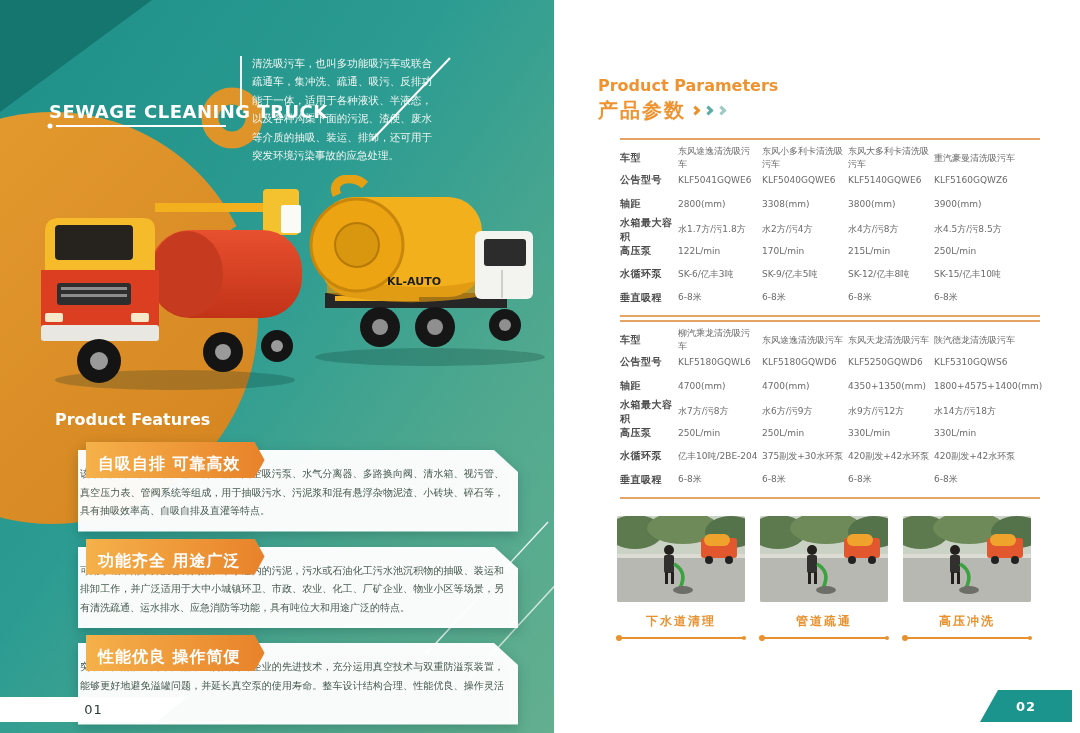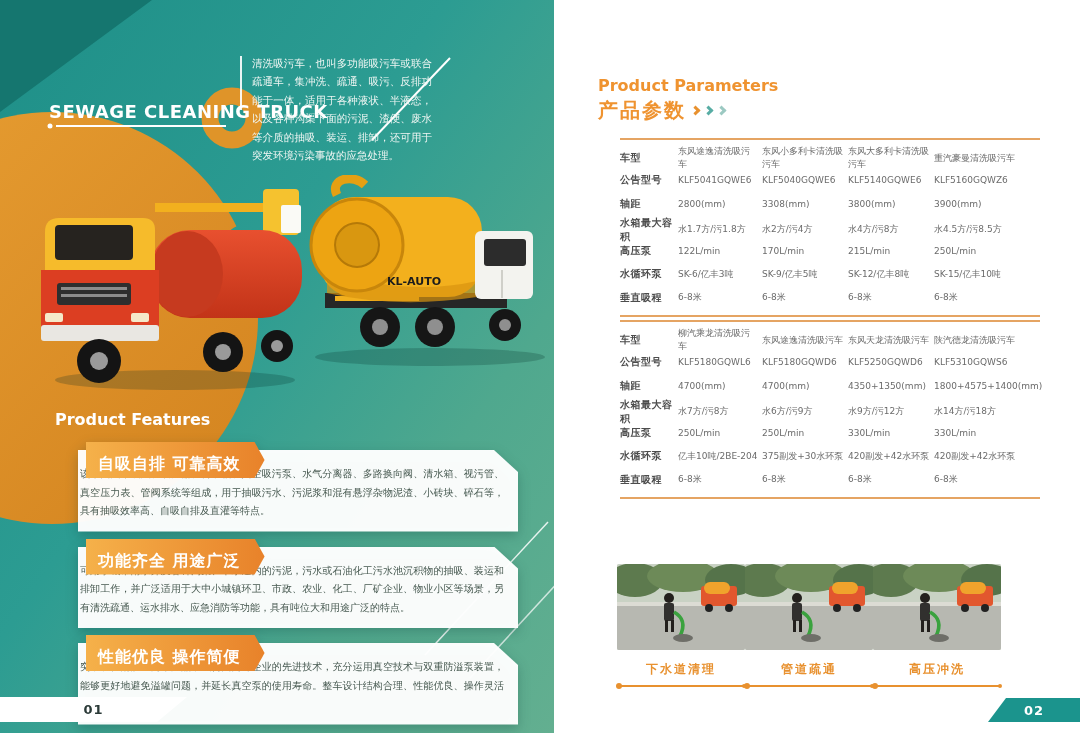--- a/index.html
+++ b/index.html
@@ -24,44 +24,44 @@
   .fcard { position:relative; margin-bottom:15px; filter:drop-shadow(0 4px 6px rgba(0,45,40,.25)); }
   .fcard-inner { background:rgba(255,255,255,.97); clip-path:polygon(0 0,calc(100% - 24px) 0,100% 22px,100% 100%,0 100%);
     padding:15px 14px 11px 2px; min-height:62px; }
   .fbody { font-size:10px; line-height:1.85; color:#46584F; text-align:justify; }
   .fribbon { position:absolute; top:-8px; left:8px; background:linear-gradient(90deg,#F5B14A,#E8822A);
     clip-path:polygon(0 0,calc(100% - 10px) 0,100% 50%,calc(100% - 10px) 100%,0 100%);
     color:#fff; font-size:16px; font-weight:800; letter-spacing:1px; padding:12px 24px 3px 12px; }
 
   .pagenum-left { position:absolute; left:0; bottom:11px; width:187px; height:25px; background:#fff;
     clip-path:polygon(0 0,100% 0,calc(100% - 30px) 100%,0 100%);
-    display:flex; align-items:center; justify-content:center; font-size:13px; font-weight:700; color:#2b3a38; letter-spacing:1px; }
+    display:flex; align-items:center; justify-content:center; font-size:13px; font-weight:400; color:#2b3a38; letter-spacing:1px; }
 
   
   #right-page { position:absolute; left:554px; top:0; width:526px; height:733px; background:#fff; }
   .params-head { position:absolute; left:44px; top:76px; color:#EF9330; }
   .params-head .en { font-size:16px; font-weight:800; }
   .params-head .zh { font-size:20px; font-weight:900; letter-spacing:2px; margin-top:2px; display:flex; align-items:center; }
   .chev.c1 { border-color:#E8912F; } .chev.c2 { border-color:#58ADA4; } .chev.c3 { border-color:#9CC9C2; }
 
   .ptable { position:absolute; left:66px; width:420px; border-top:2px solid #E5A463; border-bottom:2px solid #E5A463; padding:5px 0; }
   #ptable-1 { top:138px; } #ptable-2 { top:320px; }
   .prow { display:grid; grid-template-columns:58px 84px 86px 86px 1fr; align-items:center; height:23.5px; }
   .plabel { font-size:10px; font-weight:800; color:#4C4C4C; letter-spacing:.5px; }
   .pval { font-size:9px; color:#6B6B6B; padding-right:4px; }
 
-  .photos-row { position:absolute; left:63px; top:564px; width:424px; display:flex; }
+  .photos-row { position:absolute; left:63px; top:516px; width:424px; display:flex; gap:15px; }
   .photo { width:128px; display:flex; flex-direction:column; align-items:center; }
   .pimg { width:128px; height:86px; border-radius:2px; overflow:hidden; background:#cfd6cc; }
   .pcaption { margin-top:11px; font-size:12px; font-weight:800; color:#E8912F; letter-spacing:2px; }
   .pline { margin-top:7px; width:100%; height:2px; background:#E8912F; position:relative; }
   .pline::before { content:""; position:absolute; left:-1px; top:-2px; width:6px; height:6px; border-radius:50%; background:#E8912F; }
   .pline::after { content:""; position:absolute; right:-1px; top:-1px; width:4px; height:4px; border-radius:50%; background:#E8912F; }
 
-  .pagenum-right { position:absolute; right:0; bottom:11px; width:92px; height:24px; background:#1B948D;
+  .pagenum-right { position:absolute; right:8px; bottom:11px; width:92px; height:32px; background:#1B948D;
     clip-path:polygon(18px 0,100% 0,100% 100%,0 100%);
     display:flex; align-items:center; justify-content:center; font-size:13px; font-weight:800; color:#fff; letter-spacing:1px; }
 </style>
 </head>
 <body>
 
 <div id="brochure">
 
   <div id="left-page">
 

